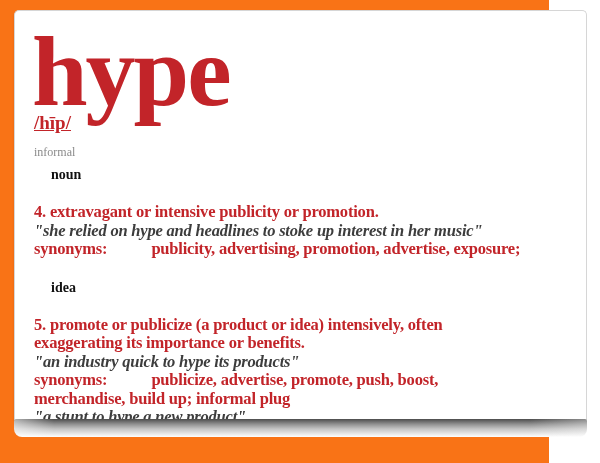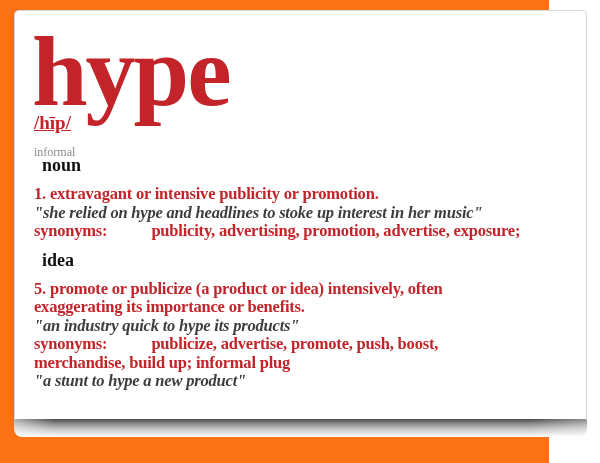--- a/index.html
+++ b/index.html
@@ -70,22 +70,22 @@
     line-height: 18px;
     color: #8a8a8a;
   }
   .body-block {
     position: absolute;
     left: 19px;
     top: 135px;
     width: 552px;
   }
   .pos-header {
-    margin: 8px;
-    font-size: 18px;
+    margin: 17px;
+    font-size: 14px;
     line-height: 23px;
     font-weight: bold;
     color: #111111;
   }
   .body-block p {
     margin: 0;
     font-size: 16.5px;
     line-height: 18.5px;
     font-weight: bold;
     letter-spacing: -0.2px;
@@ -113,21 +113,21 @@
     <h1 class="word-title">hype</h1>
 
     <div class="pronunciation">/hīp/</div>
 
     <div class="register">informal</div>
 
     <div class="body-block">
 
       <section class="section-noun">
         <h2 class="pos-header">noun</h2>
-        <p class="definition">1. extravagant or intensive publicity or promotion.</p>
+        <p class="definition">4. extravagant or intensive publicity or promotion.</p>
         <p class="example">"she relied on hype and headlines to stoke up interest in her music"</p>
         <p class="synonyms"><span>synonyms:</span><span class="tab-spacer"></span><span>publicity, advertising, promotion, advertise, exposure;</span></p>
       </section>
 
       <section class="section-verb">
         <h2 class="pos-header">idea</h2>
         <p class="definition">5. promote or publicize (a product or idea) intensively, often
 exaggerating its importance or benefits.</p>
         <p class="example">"an industry quick to hype its products"</p>
         <p class="synonyms"><span>synonyms:</span><span class="tab-spacer"></span><span>publicize, advertise, promote, push, boost,

